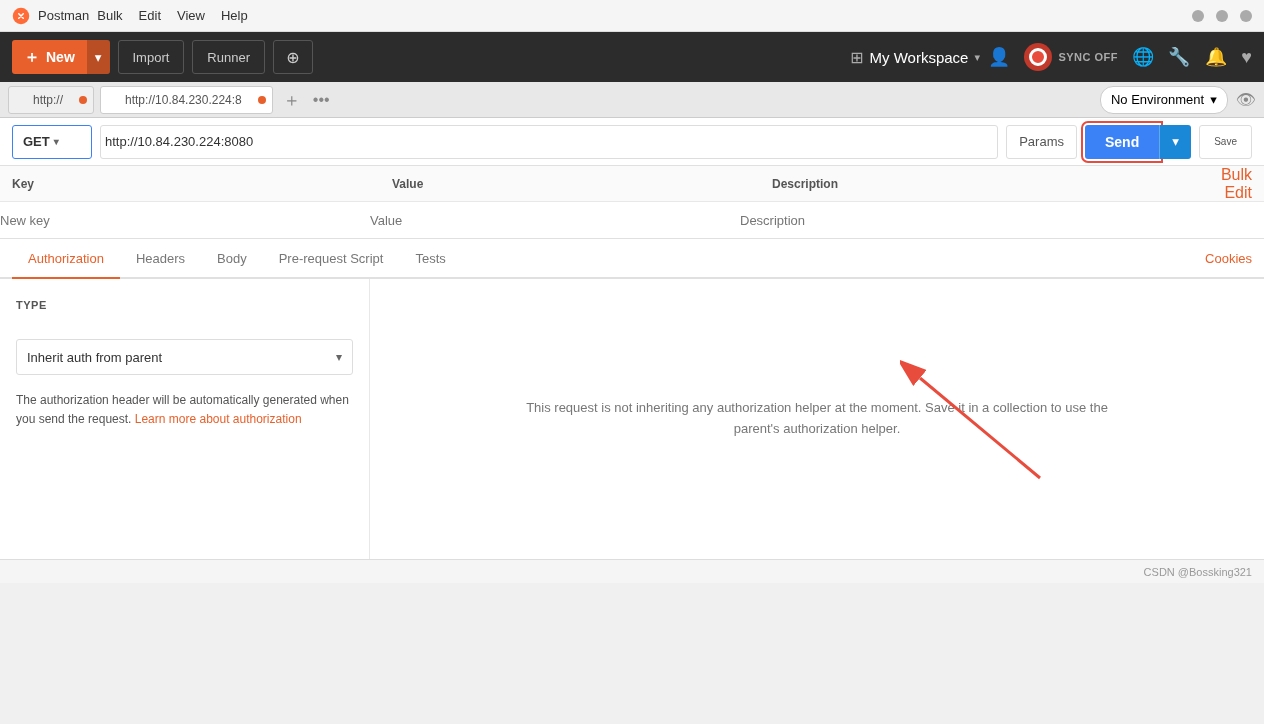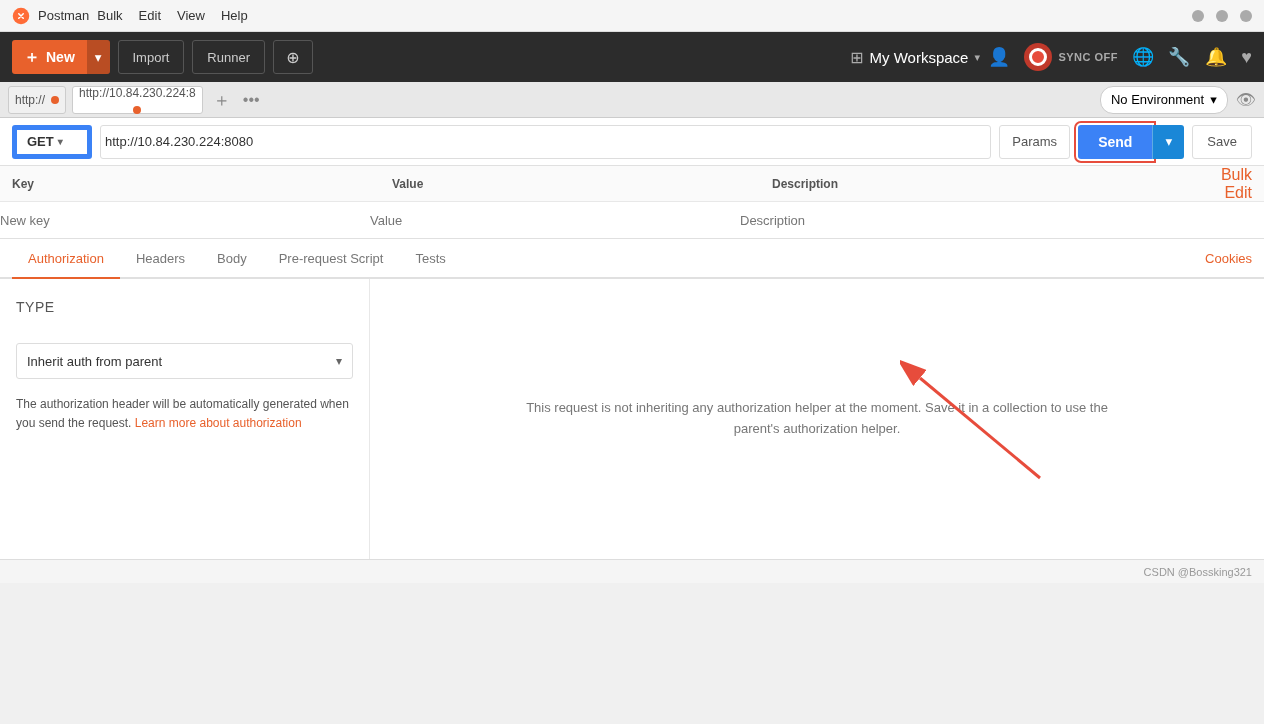--- a/index.html
+++ b/index.html
@@ -55,37 +55,37 @@
     .sync-circle-inner { width: 18px; height: 18px; border-radius: 50%; background: #e74c3c; border: 3px solid #fff; }
     .sync-text { color: #aaa; font-size: 11px; font-weight: 600; letter-spacing: 0.5px; }
     .toolbar-icon { color: #aaa; font-size: 18px; cursor: pointer; }
 
     
     .tab-bar {
       display: flex; align-items: center; background: #e8e8e8;
       height: 36px; padding: 0 8px; gap: 4px; border-bottom: 1px solid #ccc;
     }
     .tab {
-      display: flex; align-items: center; gap: 6px; height: 28px; padding: 0 12px;
+      display: flex; align-items: center; gap: 16px; height: 28px; padding: 0 12px;
       background: #f9f9f9; border: 1px solid #ccc; border-radius: 3px 3px 0 0;
-      cursor: pointer; font-size: 12px; color: #555; white-space: nowrap;
-    }
-    .tab.active { background: #fff; border-bottom-color: #fff; flex-direction: column; }
+      cursor: pointer; font-size: 12px; color: #555; white-space: nowrap; margin-left: 18px;
+    }
+    .tab.active { background: #fff; border-bottom-color: #fff; }
     .tab-dot { width: 8px; height: 8px; border-radius: 50%; background: #e8612c; }
     .tab-add { font-size: 18px; color: #888; cursor: pointer; padding: 0 4px; }
     .tab-more { font-size: 16px; color: #888; cursor: pointer; padding: 0 4px; }
 
     
     .request-bar {
       display: flex; align-items: center; background: #fff;
       height: 48px; padding: 0 12px; gap: 8px; border-bottom: 1px solid #e0e0e0;
     }
     .method-select {
       display: flex; align-items: center; gap: 4px; background: #fff;
-      border: 5px solid #3b82f6; border-radius: 3px; height: 34px; padding: 0 10px;
+      border: 1px solid #3b82f6; border-radius: 3px; height: 34px; padding: 0 10px;
       cursor: pointer; font-size: 13px; font-weight: 600; color: #333; min-width: 80px;
     }
     .method-arrow { font-size: 10px; color: #666; }
     .url-input {
       flex: 1; height: 34px; border: 1px solid #ddd; border-radius: 3px;
       padding: 0 4px; font-size: 13px; color: #333; outline: none;
     }
     .params-btn {
       background: #fff; border: 1px solid #ddd; border-radius: 3px;
       height: 34px; padding: 0 12px; cursor: pointer; font-size: 13px; color: #555;
@@ -96,21 +96,21 @@
       font-size: 14px; font-weight: 600; cursor: pointer;
       border-radius: 3px 0 0 3px; outline: 2px solid #e74c3c; outline-offset: 2px;
     }
     .send-arrow-btn {
       background: #1a87d7; border: none; border-left: 1px solid rgba(255,255,255,0.3);
       color: white; height: 34px; width: 32px; cursor: pointer; border-radius: 0 3px 3px 0;
       display: flex; align-items: center; justify-content: center;
     }
     .save-btn {
       background: #fff; border: 1px solid #ddd; border-radius: 3px;
-      height: 34px; padding: 0 14px; cursor: pointer; font-size: 13px; color: #555;
+      height: 34px; padding: 0 14px; cursor: pointer; font-size: 10px; color: #555;
     }
 
     
     .params-table {
       background: #fff; border-bottom: 1px solid #e0e0e0;
     }
     .params-header {
       display: flex; align-items: center; height: 36px;
       padding: 0 12px; border-bottom: 1px solid #e8e8e8; background: #fafafa;
     }
@@ -137,21 +137,21 @@
       padding: 0 16px; height: 40px; display: flex; align-items: center;
       font-size: 13px; color: #777; cursor: pointer; border-bottom: 2px solid transparent;
       margin-bottom: -2px;
     }
     .req-tab.active { color: #e8612c; border-bottom: 2px solid #e8612c; font-weight: 500; }
     .cookies-link { margin-left: auto; color: #e8612c; font-size: 13px; cursor: pointer; }
 
     
     .auth-panel { display: flex; background: #fff; min-height: 280px; }
     .auth-sidebar { width: 370px; padding: 20px 16px; border-right: 1px solid #e8e8e8; }
-    .auth-type-label { font-size: 14px; font-weight: 400; color: #555; letter-spacing: 0.5px; margin-bottom: 20px; }
+    .auth-type-label { font-size: 11px; font-weight: 700; color: #555; letter-spacing: 0.5px; margin-bottom: 20px; }
     .auth-select {
       display: flex; align-items: center; justify-content: space-between;
       border: 1px solid #ddd; border-radius: 3px; height: 36px; padding: 0 10px;
       cursor: pointer; font-size: 13px; color: #333; background: #fff; width: 100%; margin-top: 28px;
     }
     .auth-select-arrow { color: #666; font-size: 12px; }
     .auth-description { font-size: 12px; color: #555; line-height: 1.6; margin-top: 16px; }
     .auth-link { color: #e8612c; cursor: pointer; text-decoration: none; }
 
     .auth-main { flex: 1; padding: 20px; display: flex; align-items: center; justify-content: center; }

